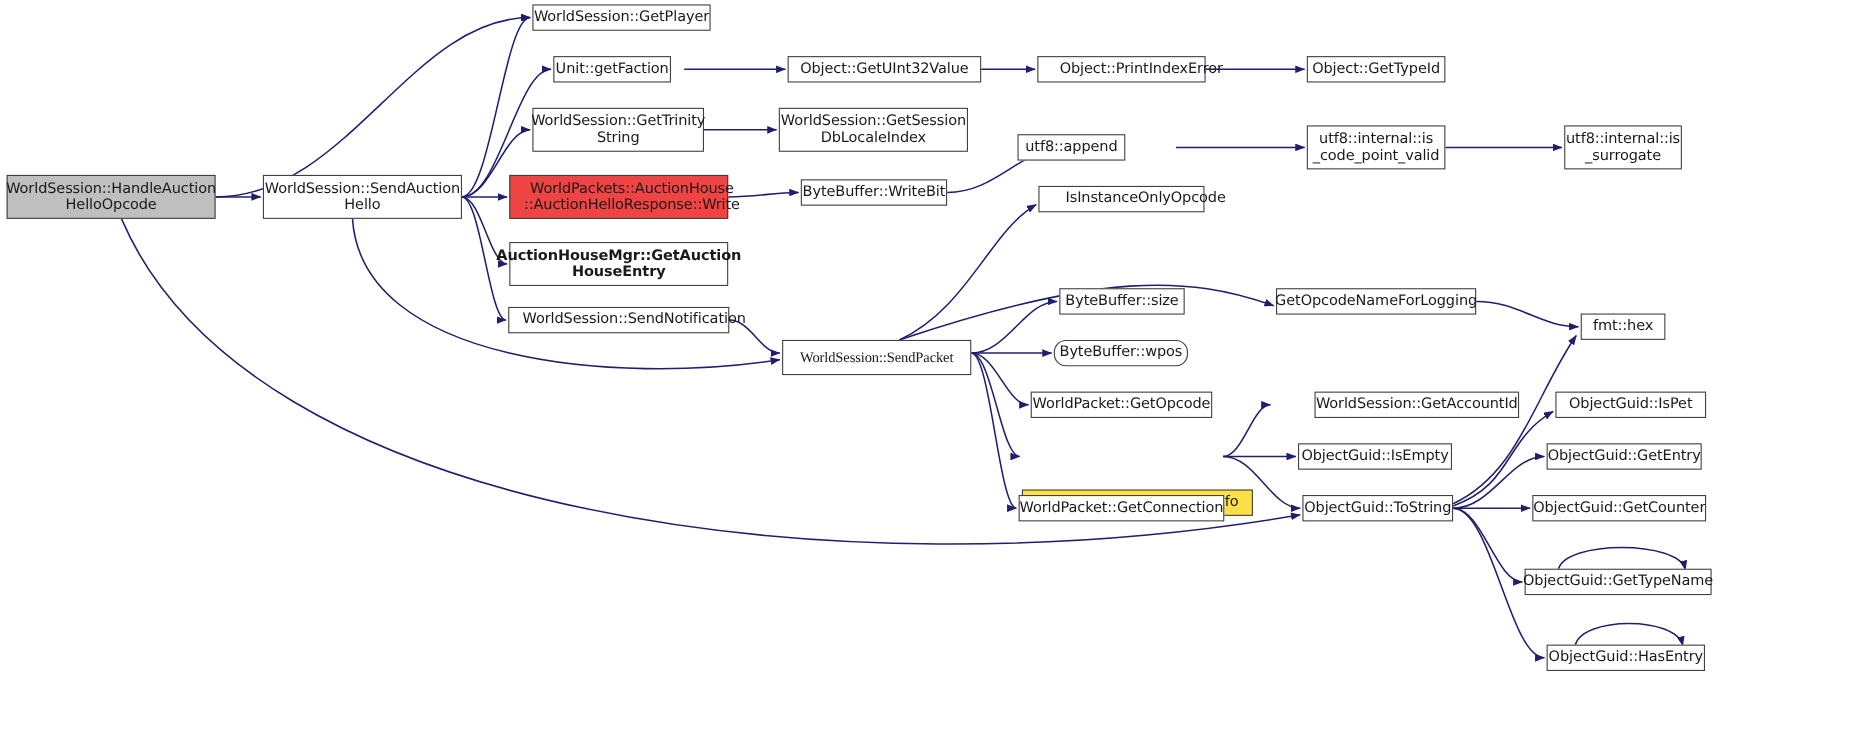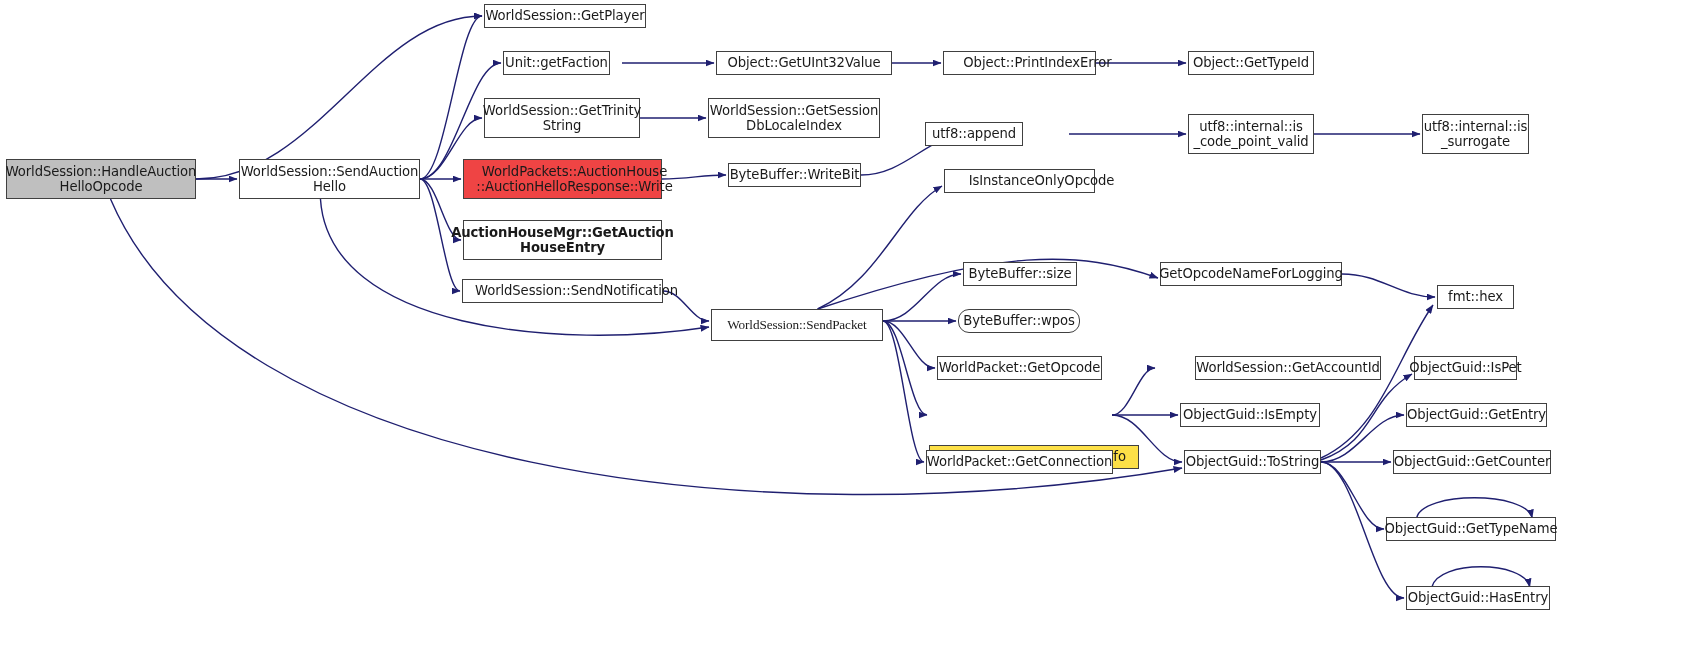--- a/index.html
+++ b/index.html
@@ -124,19 +124,19 @@
       <div class="node" style="left: 963px; top: 262px; width: 114px; height: 24px; border-color: rgb(64, 64, 64); background: rgb(255, 255, 255); color: rgb(26, 26, 26);">ByteBuffer::size</div>
       <div class="node" style="left: 958px; top: 309px; width: 122px; height: 24px; border-color: rgb(64, 64, 64); background: rgb(255, 255, 255); color: rgb(26, 26, 26); border-radius: 11px;">ByteBuffer::wpos</div>
       <div class="node" style="left: 937px; top: 356px; width: 165px; height: 24px; border-color: rgb(64, 64, 64); background: rgb(255, 255, 255); color: rgb(26, 26, 26);">WorldPacket::GetOpcode</div>
       <div class="node" style="left: 929px; top: 403px; width: 210px; height: 24px; border-color: rgb(64, 64, 64); background: #fde047; color: rgb(26, 26, 26); margin-top: 42px;">WorldSession::GetPlayerInfo</div>
       <div class="node" style="left: 926px; top: 450px; width: 187px; height: 24px; border-color: rgb(64, 64, 64); background: rgb(255, 255, 255); color: rgb(26, 26, 26);">WorldPacket::GetConnection</div>
       <div class="node" style="left: 1160px; top: 262px; width: 182px; height: 24px; border-color: rgb(64, 64, 64); background: rgb(255, 255, 255); color: rgb(26, 26, 26);">GetOpcodeNameForLogging</div>
       <div class="node" style="left: 1157px; top: 356px; width: 186px; height: 24px; border-color: rgb(64, 64, 64); background: rgb(255, 255, 255); color: rgb(26, 26, 26); margin-left: 38px;">WorldSession::GetAccountId</div>
       <div class="node" style="left: 1180px; top: 403px; width: 140px; height: 24px; border-color: rgb(64, 64, 64); background: rgb(255, 255, 255); color: rgb(26, 26, 26);">ObjectGuid::IsEmpty</div>
       <div class="node" style="left: 1184px; top: 450px; width: 137px; height: 24px; border-color: rgb(64, 64, 64); background: rgb(255, 255, 255); color: rgb(26, 26, 26);">ObjectGuid::ToString</div>
       <div class="node" style="left: 1437px; top: 285px; width: 77px; height: 24px; border-color: rgb(64, 64, 64); background: rgb(255, 255, 255); color: rgb(26, 26, 26);">fmt::hex</div>
-      <div class="node" style="left: 1414px; top: 356px; width: 103px; height: 24px; border-color: rgb(64, 64, 64); background: rgb(255, 255, 255); color: rgb(26, 26, 26);">ObjectGuid::IsPet</div>
+      <div class="node" style="left: 1414px; top: 356px; width: 137px; height: 24px; border-color: rgb(64, 64, 64); background: rgb(255, 255, 255); color: rgb(26, 26, 26);">ObjectGuid::IsPet</div>
       <div class="node" style="left: 1406px; top: 403px; width: 141px; height: 24px; border-color: rgb(64, 64, 64); background: rgb(255, 255, 255); color: rgb(26, 26, 26);">ObjectGuid::GetEntry</div>
       <div class="node" style="left: 1393px; top: 450px; width: 158px; height: 24px; border-color: rgb(64, 64, 64); background: rgb(255, 255, 255); color: rgb(26, 26, 26);">ObjectGuid::GetCounter</div>
       <div class="node" style="left: 1386px; top: 517px; width: 170px; height: 24px; border-color: rgb(64, 64, 64); background: rgb(255, 255, 255); color: rgb(26, 26, 26);">ObjectGuid::GetTypeName</div>
       <div class="node" style="left: 1406px; top: 586px; width: 144px; height: 24px; border-color: rgb(64, 64, 64); background: rgb(255, 255, 255); color: rgb(26, 26, 26);">ObjectGuid::HasEntry</div>
     </div>
 </div>
 
 </body></html>

